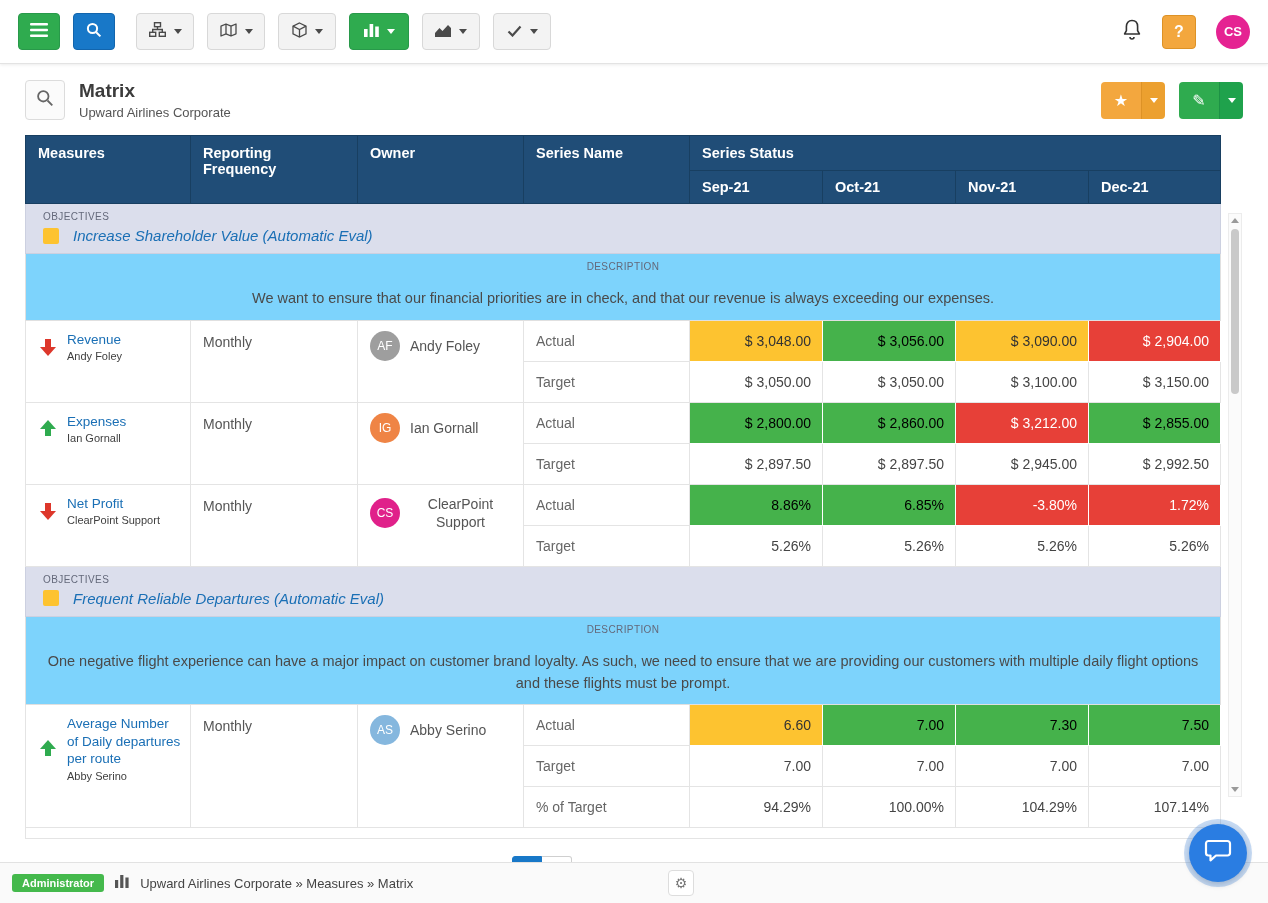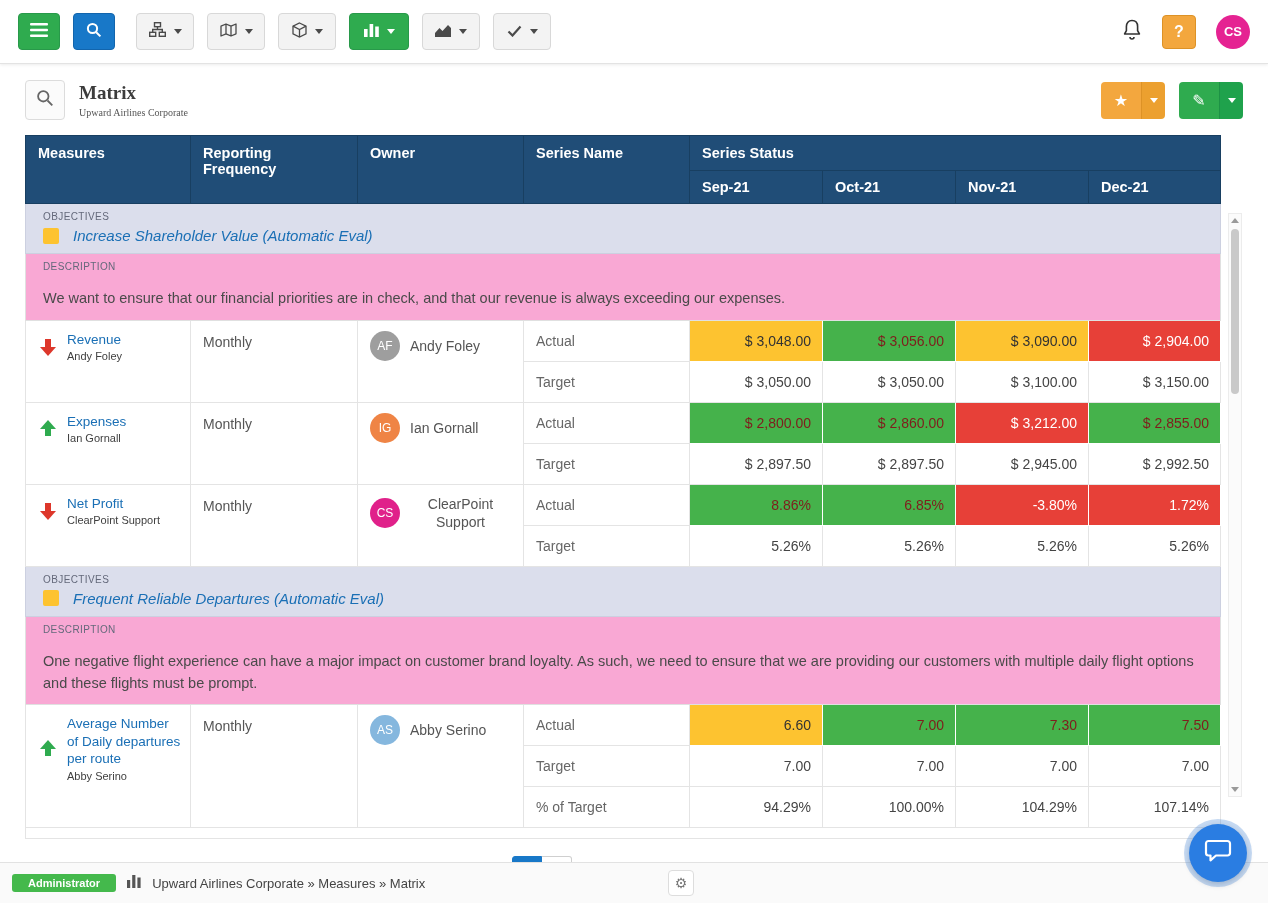--- a/index.html
+++ b/index.html
@@ -31,27 +31,27 @@
   .help-btn {
     width: 34px; height: 34px; border-radius: 4px; background: #f3a73e; border: 1px solid #dd9226;
     color: #fff; font-weight: bold; font-size: 16px; display: flex; align-items: center; justify-content: center; cursor: pointer;
   }
   .user-avatar {
     width: 34px; height: 34px; border-radius: 50%; background: #e52392; color: #fff;
     font-size: 13px; font-weight: bold; display: flex; align-items: center; justify-content: center; cursor: pointer;
   }
 
   
-  .page-header { display: flex; align-items: center; gap: 14px; padding: 16px 25px 15px; font-family: Liberation Serif, serif; }
+  .page-header { display: flex; align-items: center; gap: 14px; padding: 16px 25px 15px; }
   .search-sq {
     width: 40px; height: 40px; border: 1px solid #dcdcdc; border-radius: 4px; background: #fbfbfb;
     display: flex; align-items: center; justify-content: center; color: #666; cursor: pointer;
   }
   .title-block h1 { margin: 0; font-size: 19px; color: #3c3c3c; }
-  .subtitle { font-size: 10px; color: #555; margin-top: 3px; }
+  .subtitle { font-size: 13px; color: #555; margin-top: 3px; }
   .header-actions { margin-left: auto; display: flex; gap: 14px; }
   .split-btn { display: flex; height: 37px; border-radius: 4px; overflow: hidden; }
   .split-main { width: 40px; display: flex; align-items: center; justify-content: center; color: #fff; cursor: pointer; font-size: 16px; }
   .split-caret { width: 24px; display: flex; align-items: center; justify-content: center; color: #fff; cursor: pointer; }
   .split-btn.orange .split-main { background: #f3a73e; }
   .split-btn.orange .split-caret { background: #eca02f; border-left: 1px solid #dd9226; }
   .split-btn.green .split-main { background: #2fab4f; }
   .split-btn.green .split-caret { background: #1fa24c; border-left: 1px solid #1d9245; }
 
   
@@ -62,40 +62,40 @@
     padding: 9px 12px; border: 1px solid #183f61; vertical-align: top; font-weight: bold;
   }
   thead tr.months-row th { vertical-align: middle; padding: 8px 12px; }
   tbody td { border: 1px solid #e4e4e4; padding: 8px 10px; vertical-align: top; background: #fff; }
 
   .obj-row td { background: #dbdeec; border-color: #ccd0e0; padding: 7px 17px 9px; }
   .mini-label { font-size: 10px; color: #63687a; letter-spacing: .4px; }
   .obj-line { display: flex; align-items: center; gap: 14px; margin-top: 5px; font-style: italic; }
   .obj-square { width: 16px; height: 16px; background: #fdc330; border-radius: 2px; flex: 0 0 16px; }
   .obj-link { color: #1a6fb5; font-size: 15px; cursor: pointer; }
-  .desc-row td { background: #f9a8d4; border-color: #e0e0e0; padding: 7px 17px 10px; }
+  .desc-row td { background: #7dd3fc; border-color: #e0e0e0; padding: 7px 17px 10px; text-align: center; }
   .desc-text { color: #4a4a4a; font-size: 14.5px; margin-top: 16px; line-height: 1.5; }
 
   td.measure-cell { padding: 10px 8px 10px 14px; }
   .measure-flex { display: flex; align-items: center; gap: 11px; }
   .measure-link { color: #1a6fb5; font-size: 13.5px; display: block; line-height: 1.3; cursor: pointer; }
   .measure-sub { font-size: 11px; color: #3f3f3f; margin-top: 2px; }
   td.freq-cell { padding: 13px 12px; color: #555; }
   td.owner-cell { padding: 10px 12px; }
   .owner-flex { display: flex; align-items: center; gap: 10px; text-align: center; }
   .avatar {
     width: 30px; height: 30px; border-radius: 50%; color: #fff; font-size: 12px;
     display: flex; align-items: center; justify-content: center; flex: 0 0 30px;
   }
   .av-gray { background: #9e9e9e; } .av-orange { background: #ef8445; }
   .av-magenta { background: #e0218a; } .av-blue { background: #85b7de; }
   .owner-name { color: #555; line-height: 1.3; }
   td.series-label { color: #666; vertical-align: middle; height: 37px; padding: 12px 12px; }
   td.val { text-align: right; vertical-align: middle; height: 37px; padding: 8px 11px; color: #444; }
-  td.val[data-status="green"]  { background: #45b24b; color: #7f1d1d; border-color: #fff; margin-top: 27px; }
+  td.val[data-status="green"]  { background: #45b24b; color: #000000; border-color: #fff; margin-top: 27px; }
   td.val[data-status="yellow"] { background: #fdc330; color: #333; border-color: #fff; }
   td.val[data-status="red"]    { background: #e74038; color: #fff; border-color: #fff; }
   tr.stub-row td { height: 11px; padding: 0; }
 
   
   .trend { position: relative; width: 16px; height: 18px; flex: 0 0 16px; display: inline-block; }
   .trend[data-trend="up"]   { color: #2fab4f; }
   .trend[data-trend="down"] { color: #dd372b; }
   .trend::before { content: ""; position: absolute; left: 0; }
   .trend::after  { content: ""; position: absolute; left: 5px; width: 6px; height: 8px; background: currentColor; }
@@ -126,21 +126,21 @@
   .page-btn.last { border-radius: 0 3px 3px 0; border-left: none; }
   .rows-select { display: flex; align-items: center; gap: 21px; color: #0369a1; font-size: 13.5px; cursor: pointer; }
   .rows-select .caret { color: #555; }
 
   
   .footer {
     position: absolute; left: 0; right: 0; bottom: 0; height: 41px; background: #fafafa;
     border-top: 1px solid #e2e2e2; display: flex; align-items: center; gap: 11px;
     padding: 0 12px; font-size: 13px; color: #444; z-index: 2;
   }
-  .role-badge { background: #44b94c; color: #fff; font-size: 11px; font-weight: bold; padding: 3px 16px; border-radius: 3px; }
+  .role-badge { background: #44b94c; color: #fff; font-size: 11px; font-weight: bold; padding: 3px 10px; border-radius: 3px; }
   .gear-btn {
     position: absolute; left: 668px; top: 7px; width: 26px; height: 26px;
     border: 1px solid #ddd; border-radius: 4px; background: #fff; color: #777;
     display: flex; align-items: center; justify-content: center; font-size: 14px; cursor: pointer;
   }
 
   
   .chat-btn {
     position: absolute; right: 21px; bottom: 21px; width: 58px; height: 58px; border-radius: 50%;
     background: #2a7de2; display: flex; align-items: center; justify-content: center; cursor: pointer;

